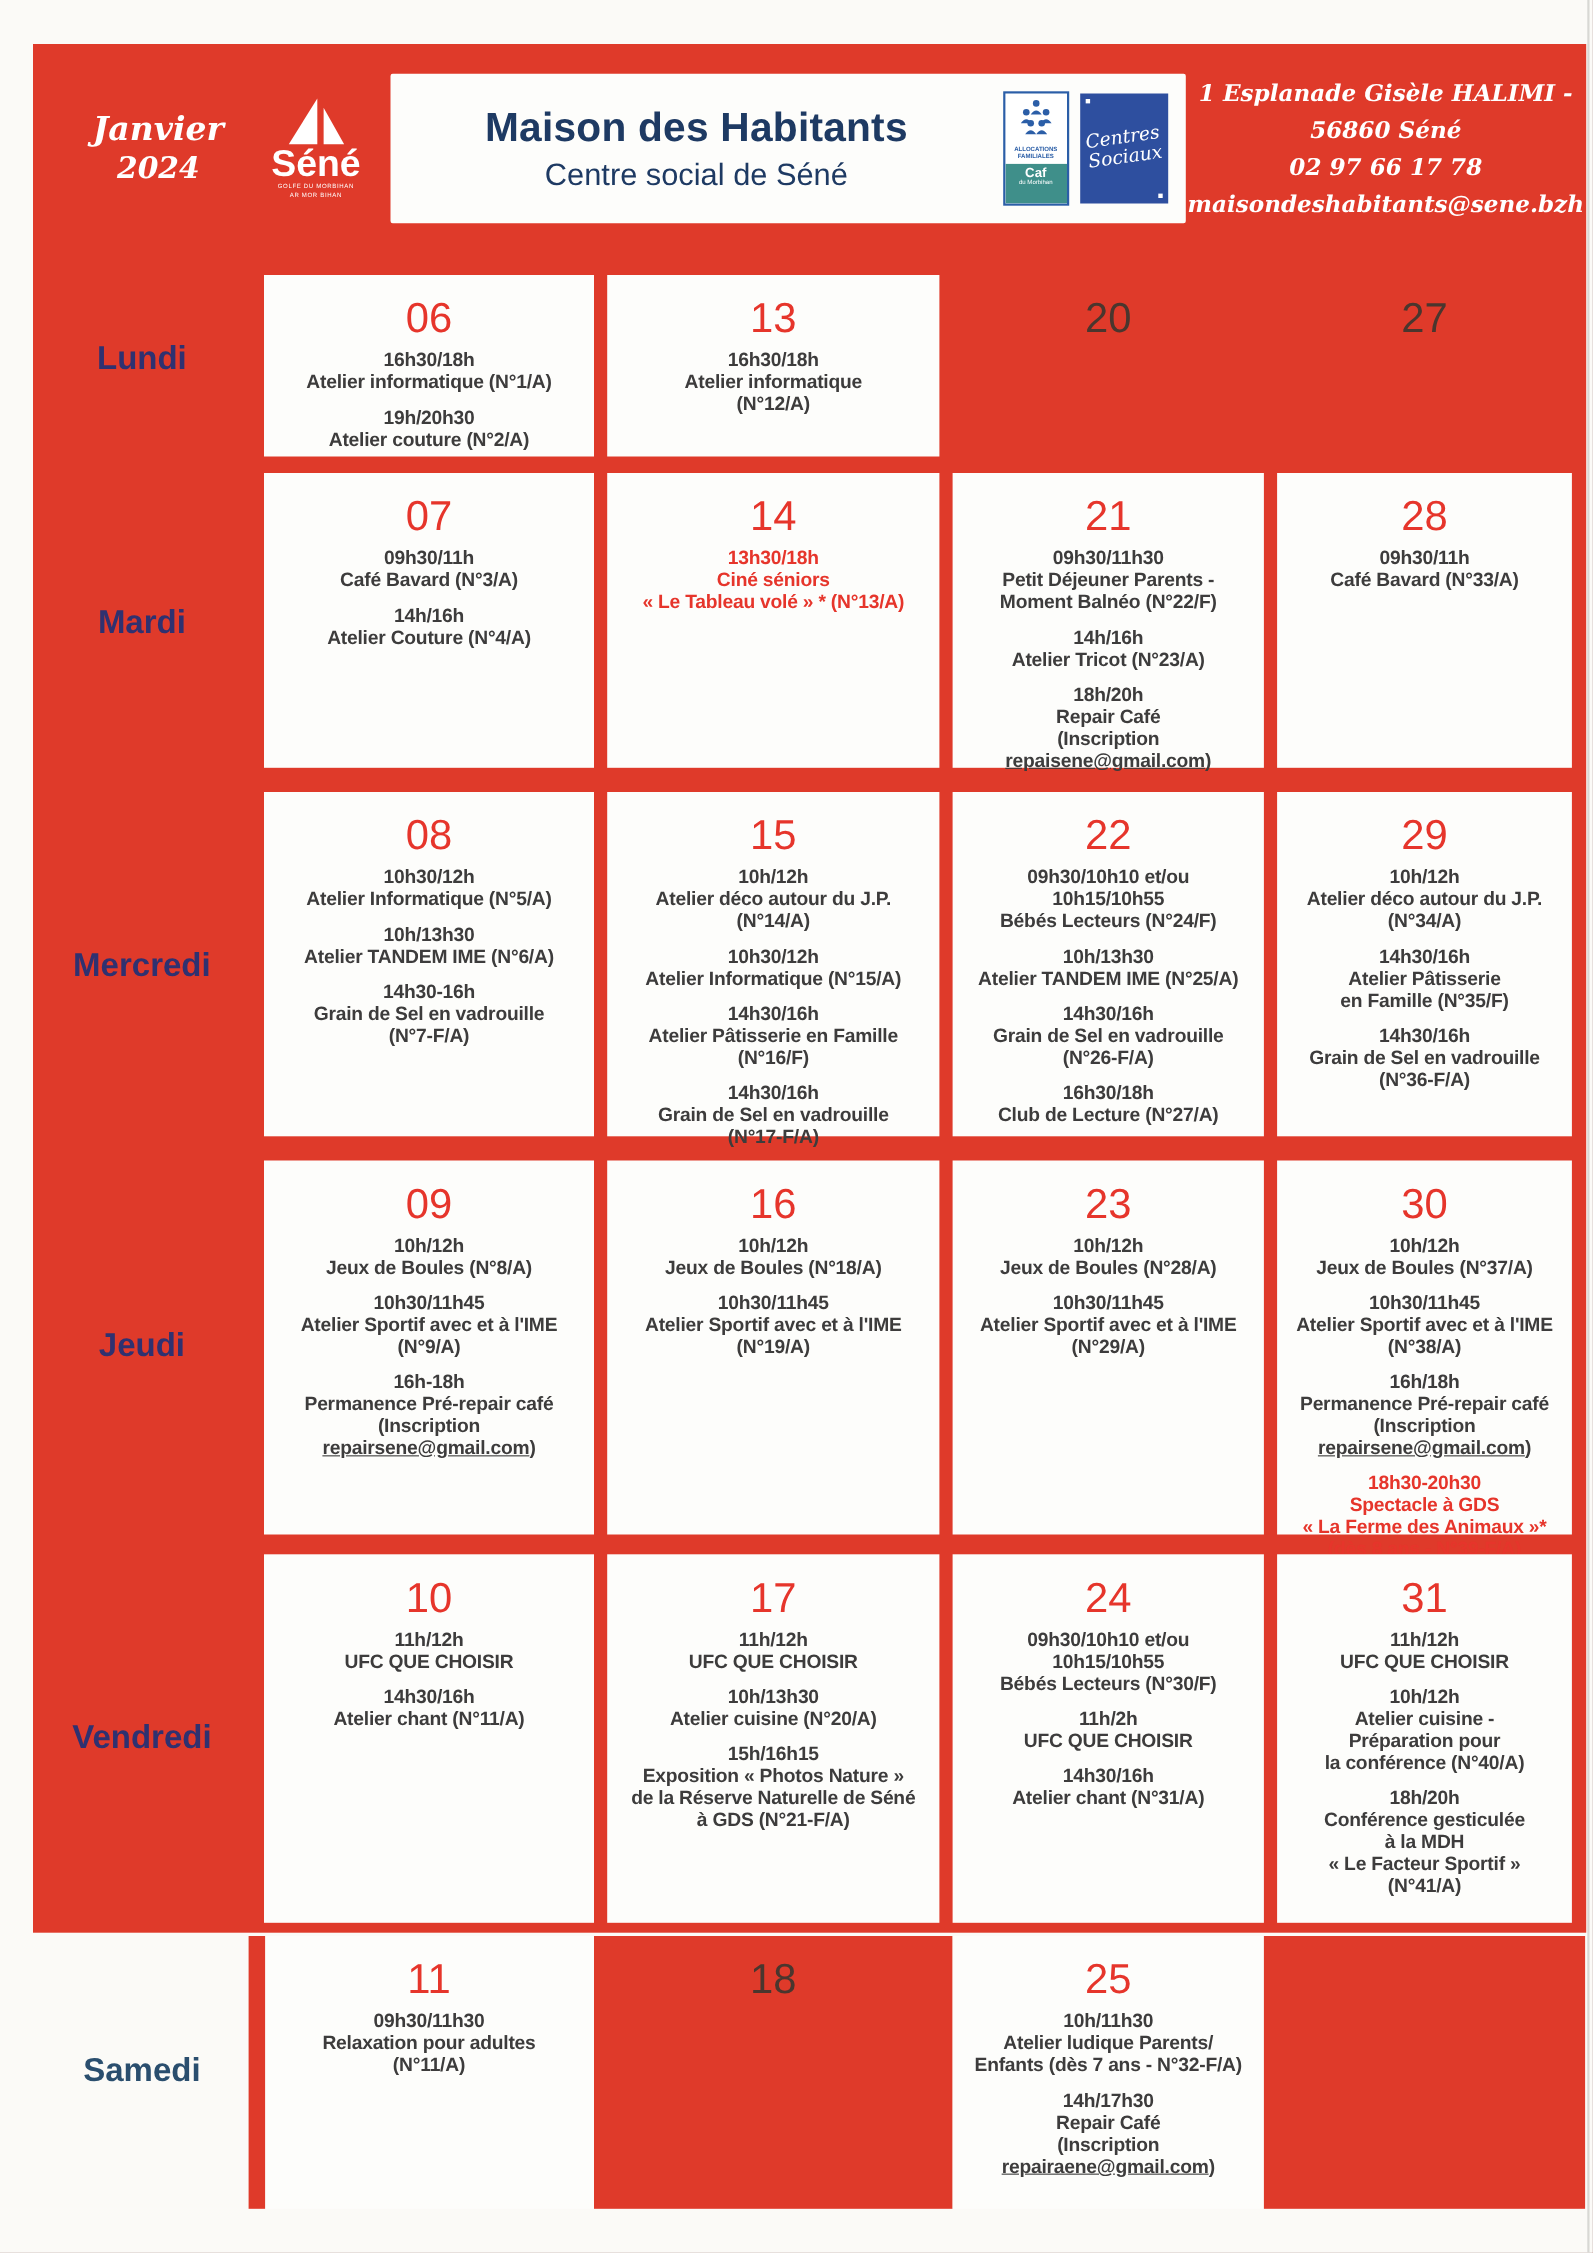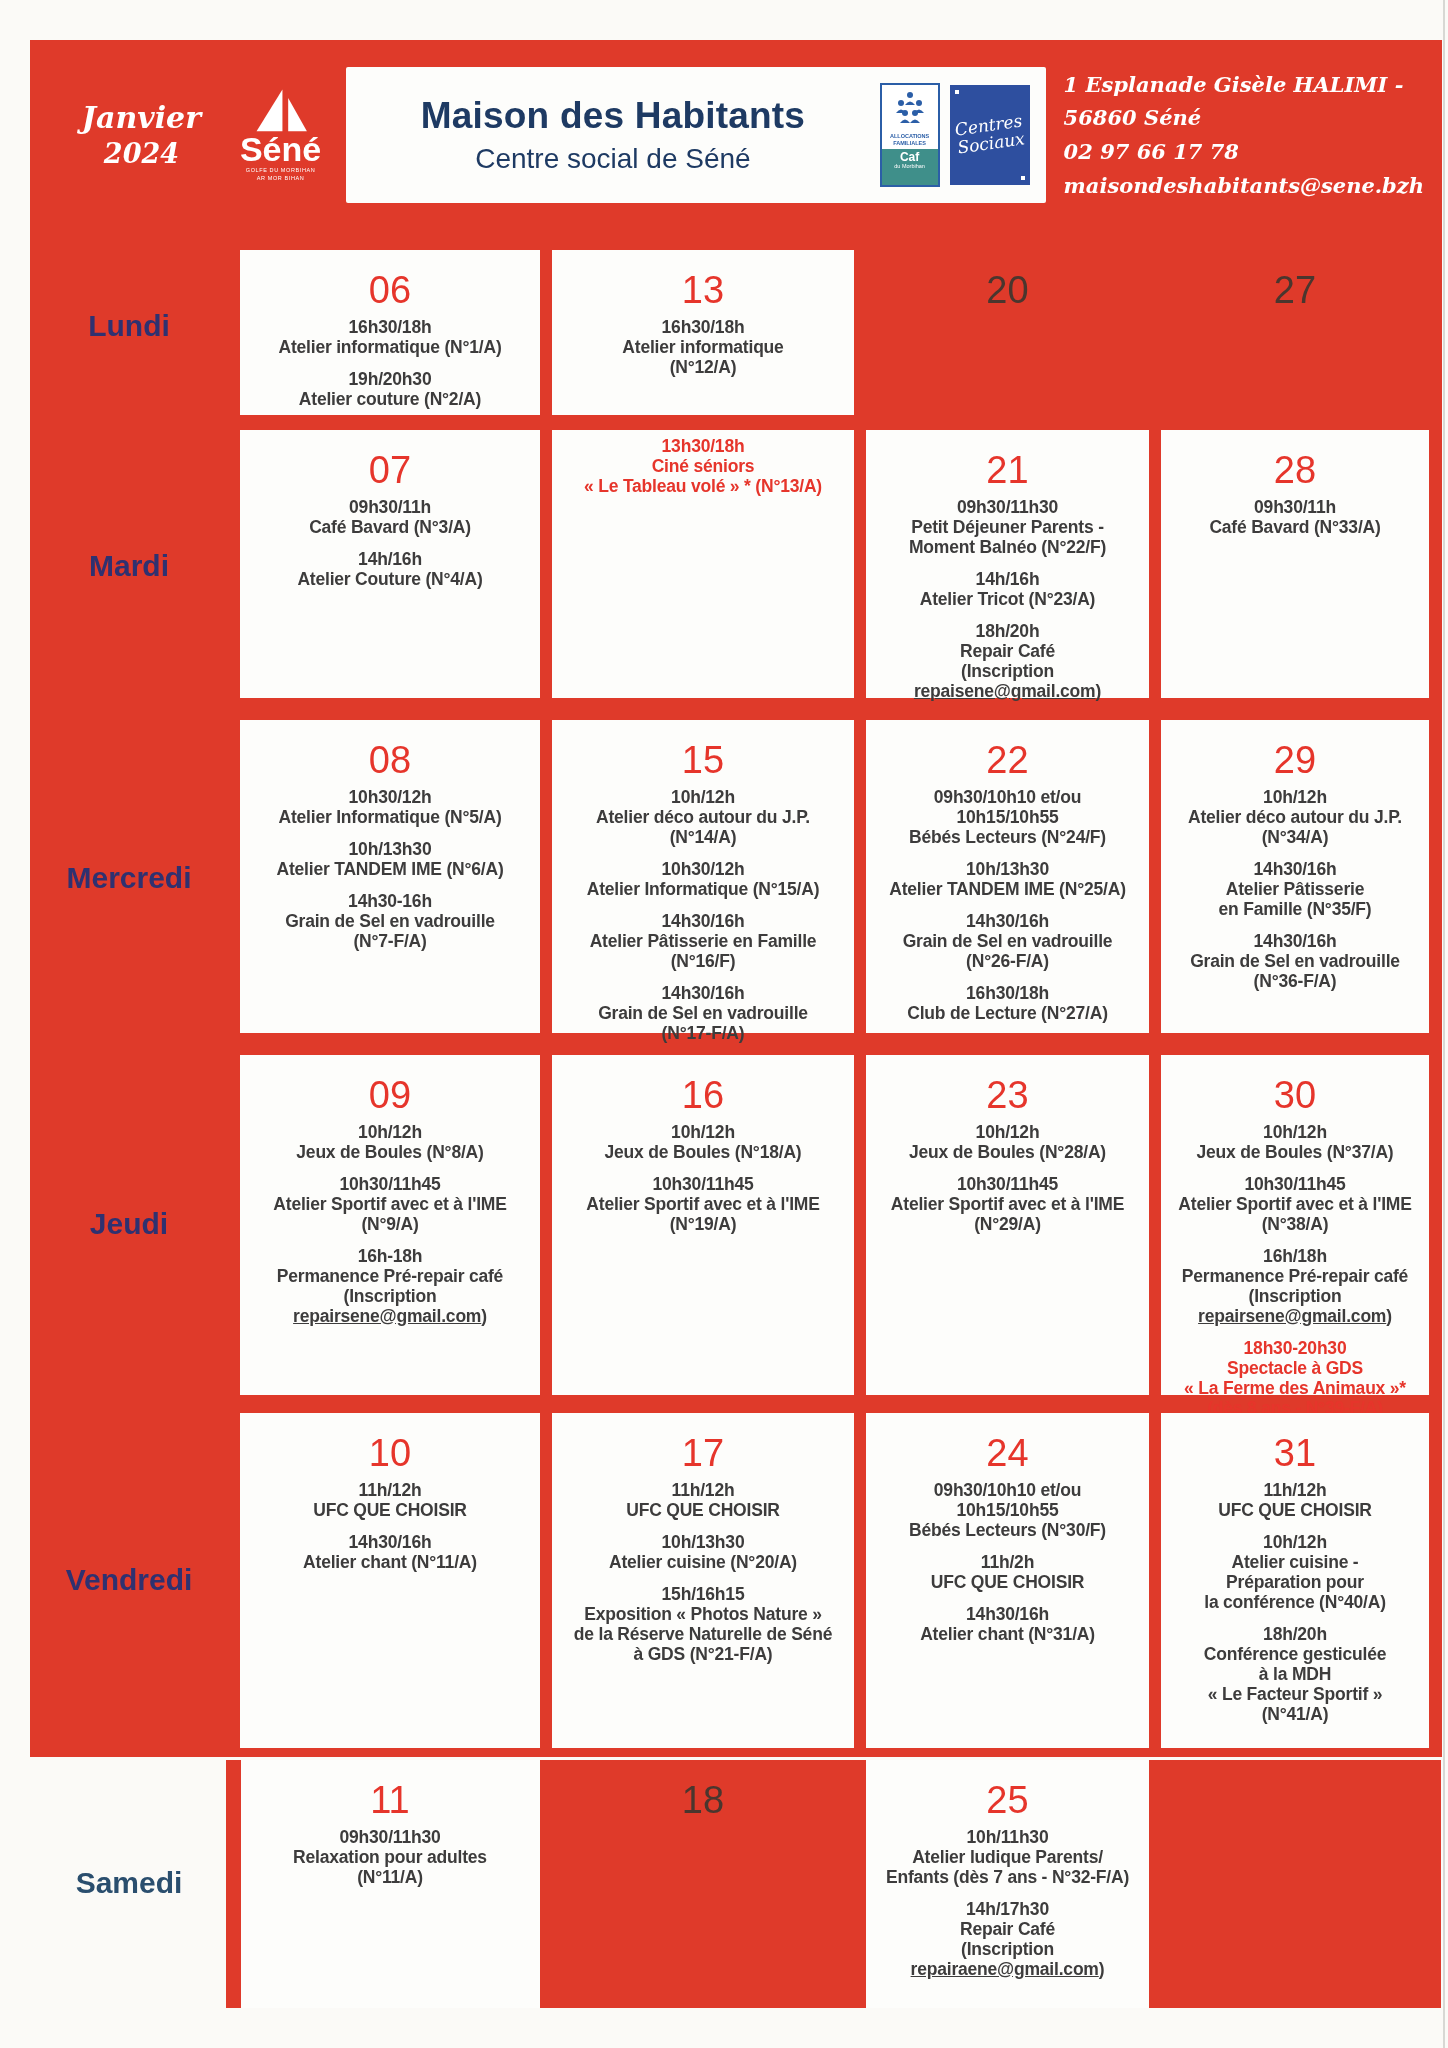--- a/index.html
+++ b/index.html
@@ -29,21 +29,21 @@
   .title-sub{font-size:28px;font-weight:normal;margin-top:6px;}
   .caf-logo{width:56px;height:100px;border:2px solid var(--caf-blue);background:#fff;display:flex;flex-direction:column;align-items:center;justify-content:flex-end;overflow:hidden;}
   .caf-top{font-size:5.5px;color:var(--caf-blue);text-align:center;font-weight:bold;line-height:1.3;}
   .caf-band{width:100%;background:var(--caf-teal);color:#fff;text-align:center;margin-top:2px;padding:2px 0 14px;}
   .caf-name{font-size:12px;font-weight:bold;line-height:1;}
   .caf-sub{font-size:5.5px;line-height:1.4;}
   .cs-logo{width:80px;height:100px;background:var(--cs-blue);margin:0 16px 0 10px;color:#fff;display:flex;align-items:center;justify-content:center;position:relative;}
   .cs-logo::before,.cs-logo::after{content:"";position:absolute;width:4px;height:4px;background:#fff;}
   .cs-logo::before{left:5px;top:5px;} .cs-logo::after{right:5px;bottom:5px;}
   .cs-text{font-family:"DejaVu Serif","Liberation Serif",serif;font-style:italic;font-size:17px;line-height:1.05;transform:rotate(-8deg);text-align:center;}
-  .contact{flex:1;color:#fff;line-height:1.6;font-size:21px;padding:0 18px;}
+  .contact{flex:1;color:#fff;text-align:center;line-height:1.6;font-size:21px;padding:0 2px;}
 
   
   .cal-row{display:grid;grid-template-columns:198px 300px 302px 283px 268px;column-gap:12px;}
   .r0{height:192px;--pt:20px;--ch:165px;}
   .r1{height:288px;--pt:8px; --ch:268px;}
   .r2{height:335px;--pt:10px;--ch:313px;}
   .r3{height:358px;--pt:10px;--ch:340px;}
   .r4{height:354px;--pt:10px;--ch:335px;}
   .row-label{display:flex;align-items:center;justify-content:center;color:var(--label-blue);font-size:30px;font-weight:600;}
   .cell{margin-top:var(--pt);height:var(--ch);text-align:center;}
@@ -175,20 +175,21 @@
                 <div class="line">09h30/11h</div>
                 <div class="line">Café Bavard (N°3/A)</div>
               </div>
               <div class="event">
                 <div class="line">14h/16h</div>
                 <div class="line">Atelier Couture (N°4/A)</div>
               </div>
             </div>
           </div>
           <div class="cell cell--white">
+            <div class="day-num">14</div>
             <div class="events">
               <div class="event event--red">
                 <div class="line">13h30/18h</div>
                 <div class="line">Ciné séniors</div>
                 <div class="line">« Le Tableau volé » * (N°13/A)</div>
               </div>
             </div>
           </div>
           <div class="cell cell--white">
             <div class="day-num">21</div>

